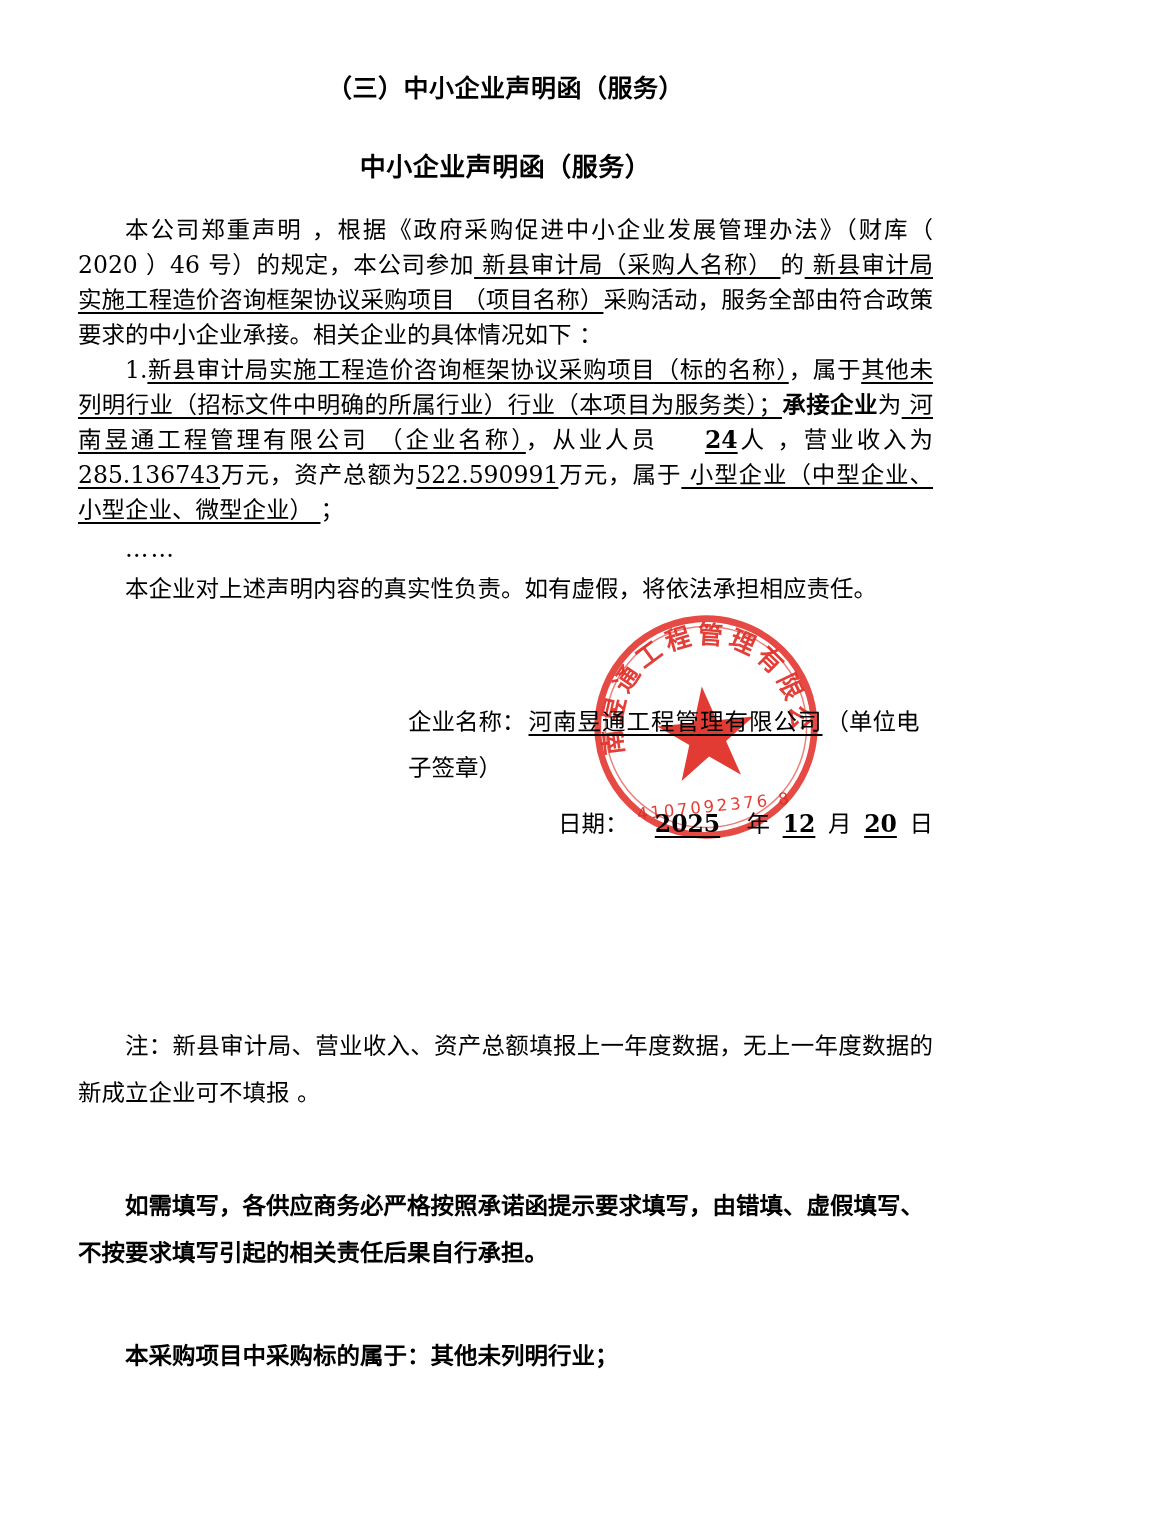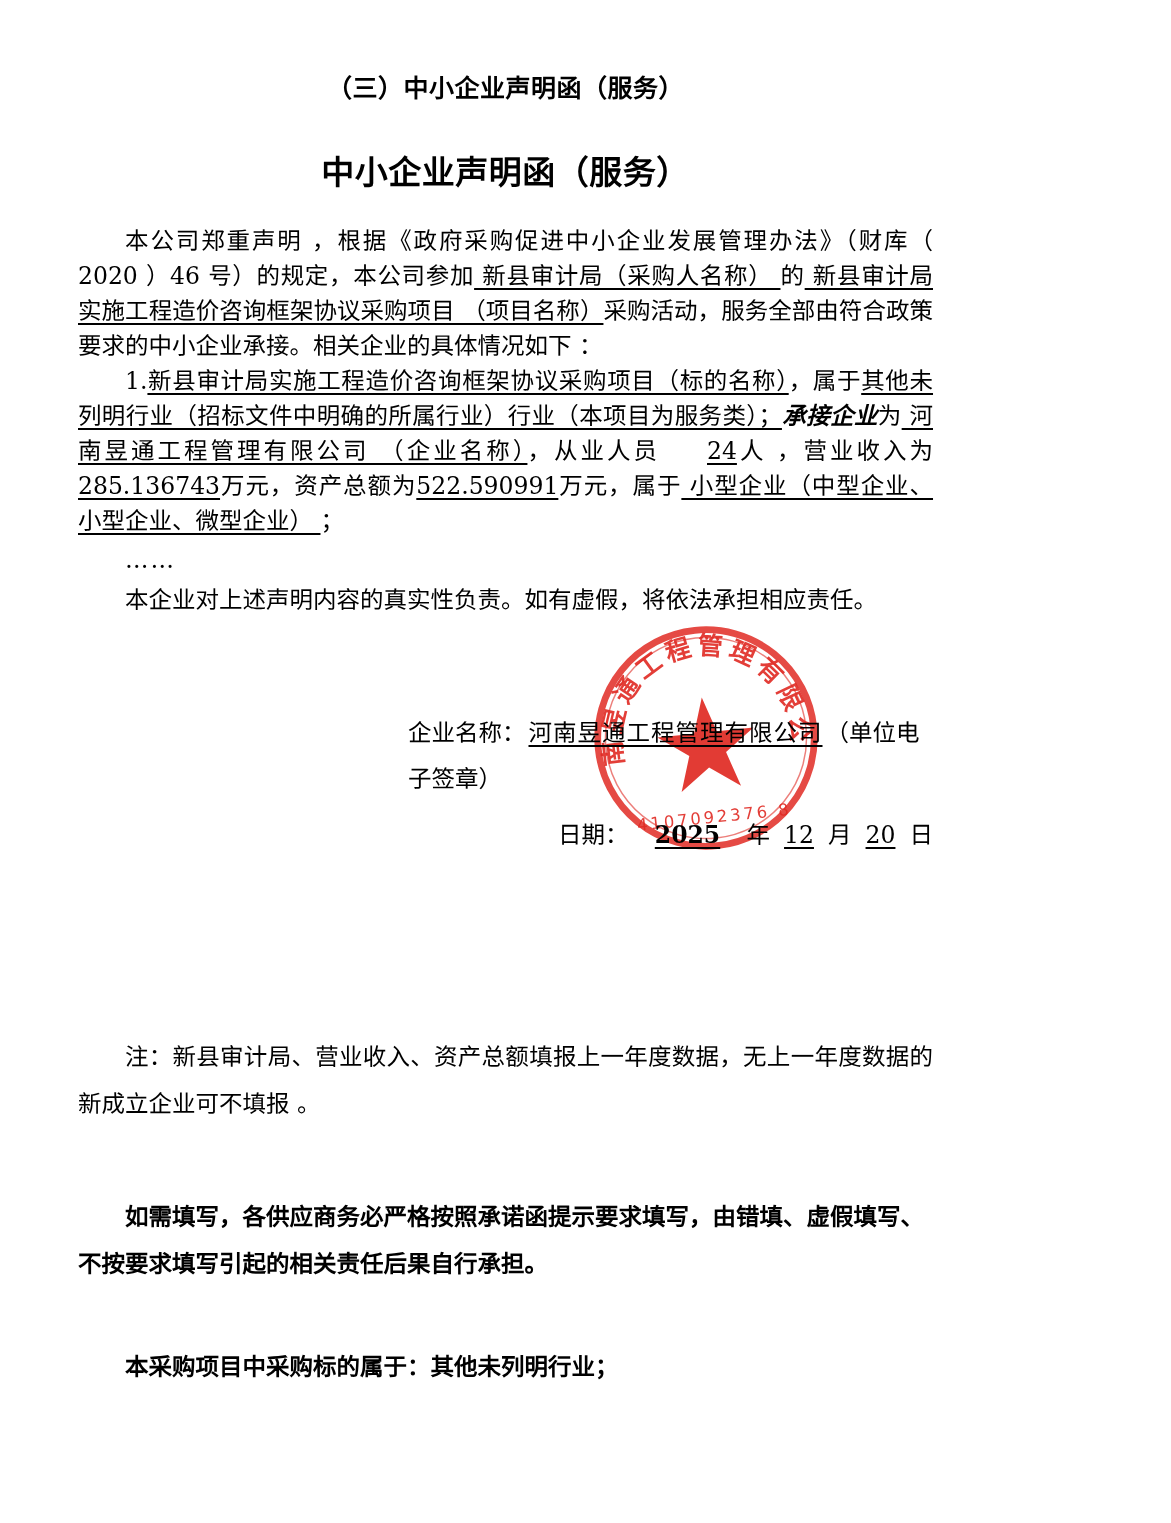--- a/index.html
+++ b/index.html
@@ -26,39 +26,39 @@
   }
   .title-1 {
     text-align: center;
     font-size: 25px;
     font-weight: bold;
     letter-spacing: 0.5px;
     margin: 12px 0 0 0;
   }
   .title-2 {
     text-align: center;
-    font-size: 33px;
+    font-size: 26px;
     font-weight: bold;
     letter-spacing: 0.5px;
     margin: 42px 0 8px 0;
   }
   .para {
     font-size: 23.5px;
     line-height: 35px;
     text-align: justify;
     text-justify: inter-ideograph;
     margin: 30px 0 0 0;
   }
   .para.tight { margin-top: 0; }
   .indent { text-indent: 2em; }
   .u {
     text-decoration: underline;
     text-underline-offset: 4px;
   }
-  .b { font-weight: bold; font-style: italic; }
+  .b { font-weight: bold; }
   .dots {
     font-size: 23.5px;
     line-height: 42px;
     margin: 0;
     text-indent: 2em;
     letter-spacing: 2px;
   }
   .sign-block {
     margin-top: 92px;
     position: relative;
@@ -73,21 +73,21 @@
   }
   .sign-line .u { letter-spacing: 1px; }
   .date-line {
     font-size: 23.5px;
     line-height: 46px;
     padding-left: 480px;
     margin-top: 10px;
     position: relative;
     z-index: 3;
   }
-  .blank-sm { display: inline-block; min-width: 58px; text-align: center; }
+  .blank-sm { display: inline-block; min-width: 58px; text-align: center; font-weight: bold; }
   .blank-md { display: inline-block; min-width: 118px; text-align: center; font-weight: bold; }
   .blank-lg { display: inline-block; min-width: 300px; text-align: center; }
 
   
   .seal {
     position: absolute;
     left: 512px;
     top: -88px;
     width: 232px;
     height: 232px;

